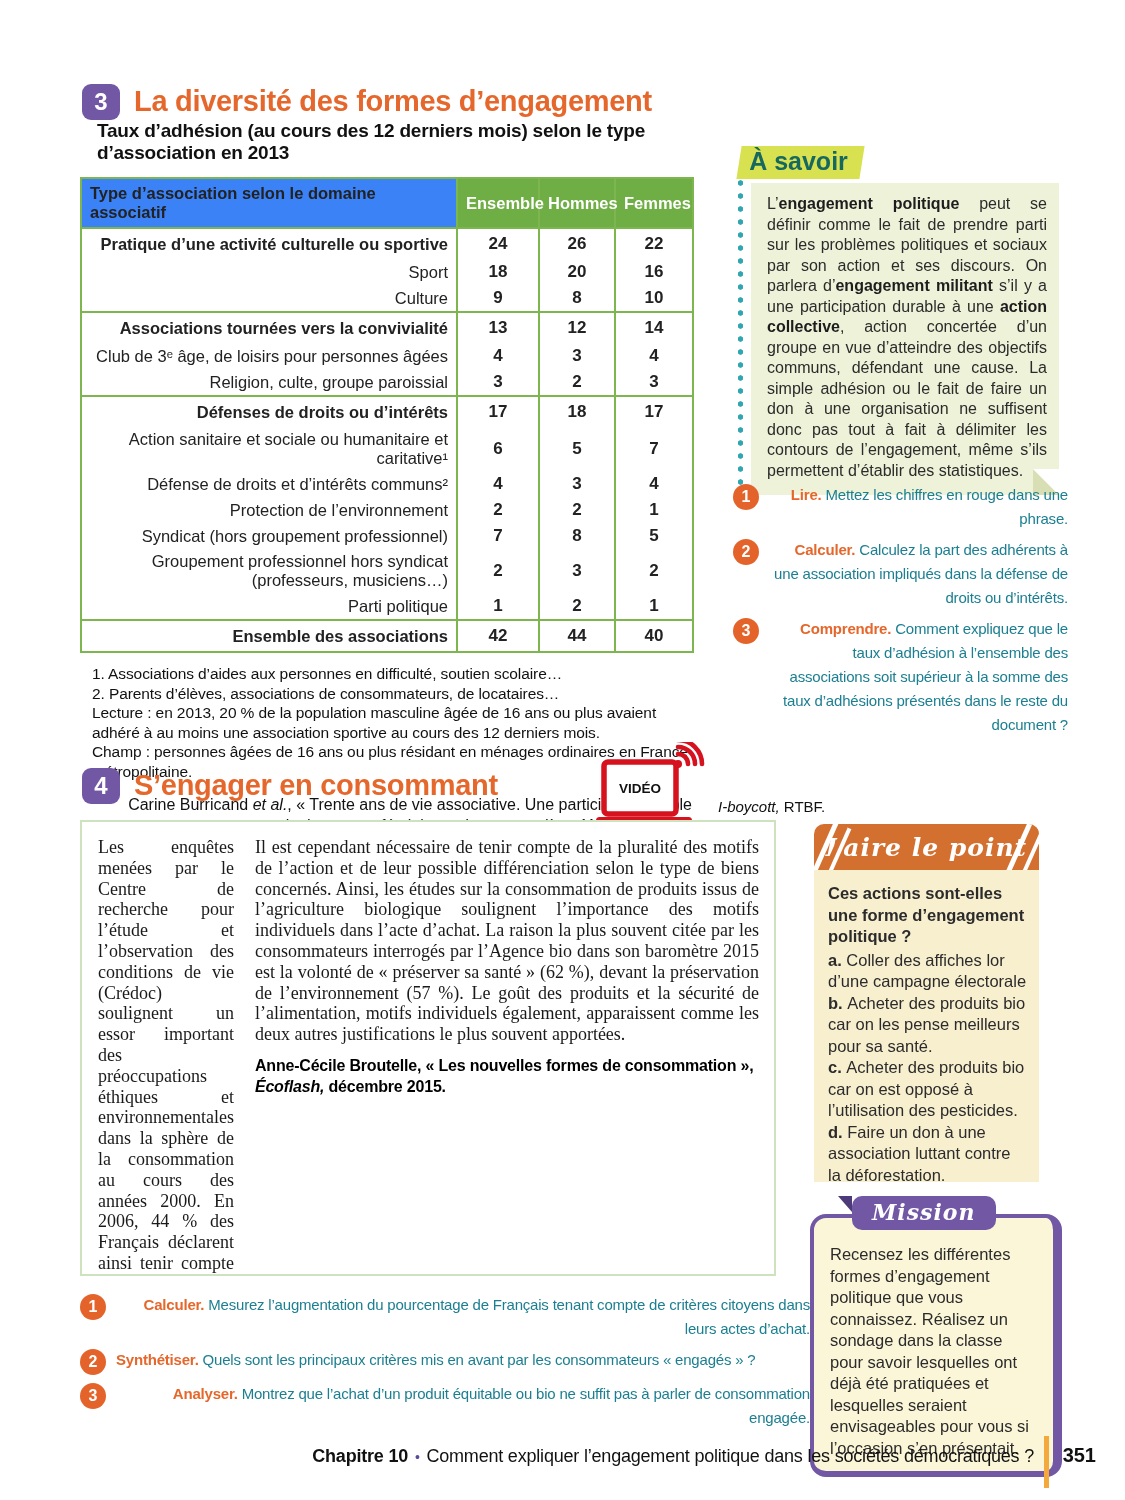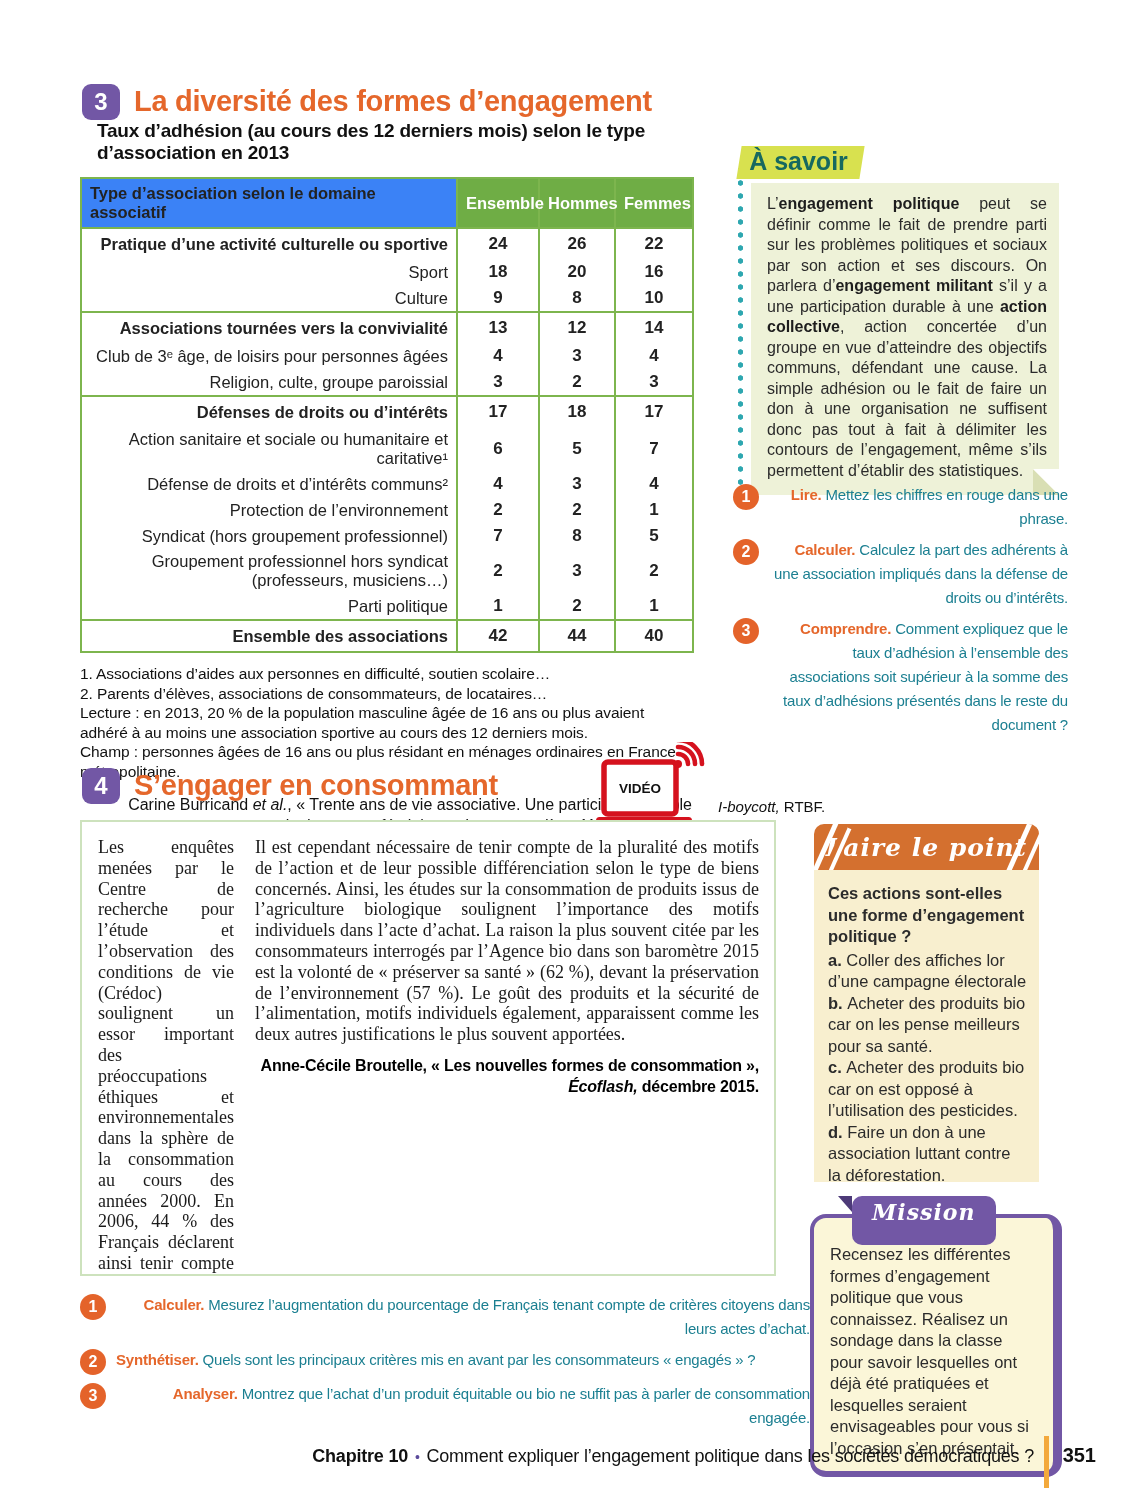--- a/index.html
+++ b/index.html
@@ -20,21 +20,21 @@
   table.adhesion th, table.adhesion td { border-left:2px solid #7db54e; }
   table.adhesion th:first-child, table.adhesion td:first-child { border-left:none; }
   table.adhesion thead th { font-size:16.5px; padding:5px 8px; }
   th.h-label { background:#3b82f6; color:#222; text-align:left; padding-left:10px; }
   th.h-num { background:#6fad45; color:#fff; text-align:center; }
   table.adhesion td { font-size:16.5px; color:#222; padding:3px 8px; }
   table.adhesion td:first-child { padding-left:10px;text-align:right; }
   table.adhesion td + td { text-align:center; font-weight:bold; font-size:17px; }
   tr.group td { border-top:2px solid #7db54e; font-weight:bold; padding-top:5px; padding-bottom:5px; }
   td.red { color:#e2001a; }
-  .notes { margin-top:11px; font-size:15.5px; line-height:19.5px; color:#111; letter-spacing:-0.1px; }
+  .notes { margin-top:11px; font-size:15.5px; line-height:19.5px; color:#111; letter-spacing:-0.1px;margin-left:12px; }
   .source { margin-top:13px; font-size:16px; line-height:21px; color:#111; text-align:right; padding-left:30px; }
 
   
   .asavoir-wrap { position:absolute; left:737px; top:146px; width:322px; }
   .dots { position:absolute; left:0; top:18px; bottom:-6px; width:8px;
           background:radial-gradient(circle at 3.5px 6px, #2ea7b0 2.4px, rgba(0,0,0,0) 3px);
           background-size:8px 13px; background-repeat:repeat-y; }
   .asavoir-title { position:relative; display:inline-block; margin-left:2px; background:#d8e14f;
           transform:skewX(-9deg); padding:1px 14px 3px 10px; }
   .asavoir-title span { display:inline-block; transform:skewX(9deg); color:#17695f;
@@ -61,39 +61,39 @@
   
   .video-wrap { position:absolute; left:596px; top:742px; display:flex; align-items:center; }
   .video-caption { font-size:15px; color:#111; margin-left:6px; margin-top:40px; }
 
   
   .doc-box { position:absolute; left:80px; top:820px; width:696px; height:456px; background:#fff;
              border:2px solid #cde2bd; display:flex; gap:21px; padding:15px 15px 10px 16px; overflow:hidden; }
   .doc-col { flex:1; font-family:"Liberation Serif", serif; font-size:18px; line-height:20.8px;
              color:#1a1a1a; text-align:justify; }
   .doc-source { margin-top:10px; font-family:"Liberation Sans", sans-serif; font-size:16px;
-                line-height:21px; font-weight:bold; text-align:right; letter-spacing:-0.2px; }
+                line-height:21px; font-weight:bold; letter-spacing:-0.2px; }
 
   
   .flp { position:absolute; left:814px; top:824px; width:225px; }
   .flp-header { position:relative; height:46px; background:#d4702f; border-radius:10px 10px 0 0;
                 display:flex; align-items:center; justify-content:center; overflow:hidden; }
   .flp-header .script { color:#fff; font-family:"DejaVu Serif", serif; font-style:italic;
                 font-weight:bold; font-size:25px; letter-spacing:1px; }
   .flp-header::before, .flp-header::after { content:""; position:absolute; top:-4px; width:5px; height:58px;
                 background:#fff; transform:rotate(24deg); box-shadow:10px 0 0 #d4702f, 14px 0 0 #fff; }
   .flp-header::before { left:8px; } .flp-header::after { right:18px; }
   .flp-body { background:#f8efcf; padding:13px 12px 10px 14px; font-size:16.5px; line-height:21.5px;
               color:#2b2b2b; height:312px; overflow:hidden; }
   .flp-intro { font-weight:bold; margin-bottom:2px; }
   .flp-item b { font-weight:bold; }
 
   
   .mission-label { position:absolute; left:852px; top:1196px; z-index:3; background:#7257a5;
-          border-radius:10px; padding:3px 20px 20px; }
+          border-radius:10px; padding:3px 20px 5px; }
   .mission-label::before { content:""; position:absolute; left:-14px; top:0; width:0; height:0;
           border-style:solid; border-width:0 14px 16px 0; border-color:transparent #4d3a78 transparent transparent; }
   .mission-label span { color:#fff; font-family:"DejaVu Serif", serif; font-style:italic;
           font-weight:bold; font-size:22px; letter-spacing:1px; }
   .mission-box { position:absolute; left:810px; top:1214px; width:252px; min-height:202px;
           background:#fbf6d8; border:4px solid #7257a5; border-right-width:9px; border-bottom-width:6px;
           border-radius:16px; padding:26px 16px 12px 16px; font-size:16.5px; line-height:21.5px; color:#2b2b2b; }
 
   
   .footer { position:absolute; left:9px; top:1436px; width:1125px; height:64px; }

